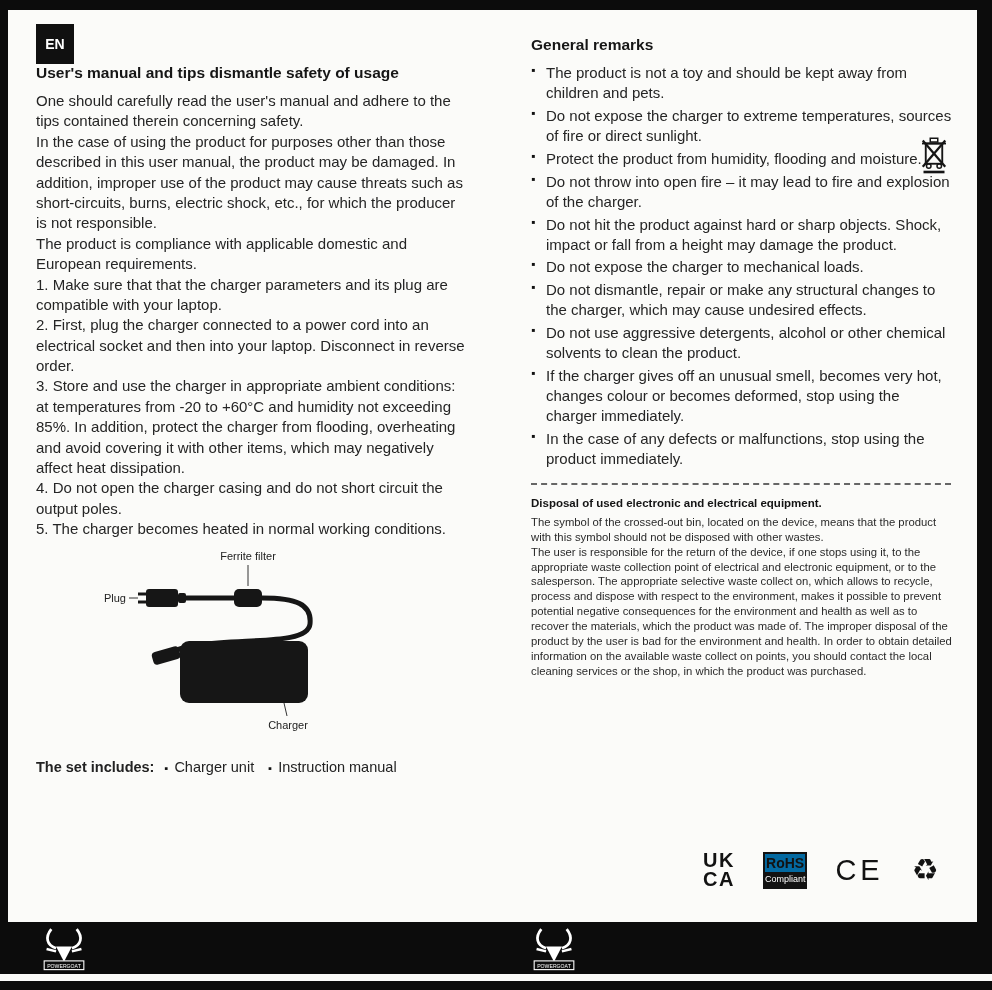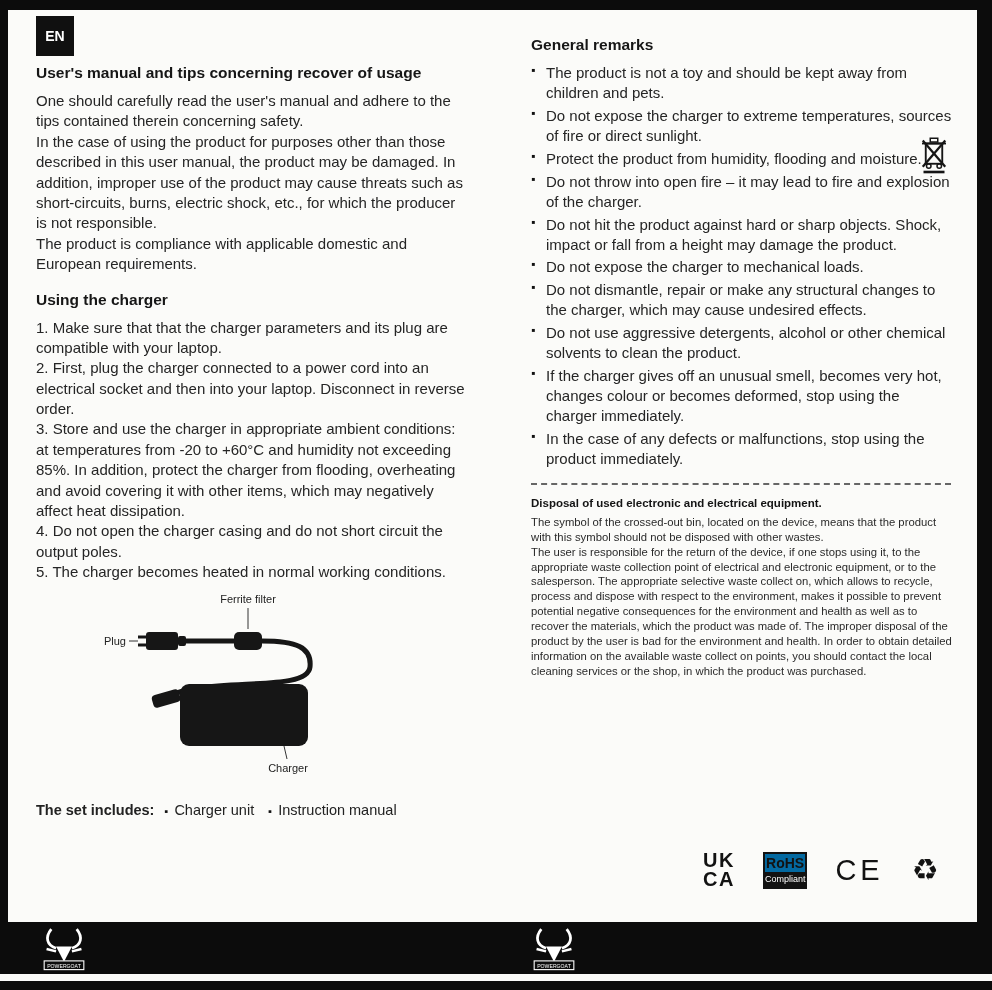--- a/index.html
+++ b/index.html
@@ -7,21 +7,21 @@
   body { font-family:"Liberation Sans", sans-serif; background:#dedede; }
   .page { position:relative; width:992px; height:990px; background:#fbfbf9; overflow:hidden; color:#1e1e1e; }
 
   
   .bar-top    { position:absolute; top:0; left:0; width:100%; height:10px; background:#0c0c0c; }
   .bar-left   { position:absolute; top:0; left:0; width:8px; height:922px; background:#0c0c0c; }
   .bar-right  { position:absolute; top:0; right:0; width:15px; height:922px; background:#0c0c0c; }
   .footer-band{ position:absolute; left:0; top:922px; width:100%; height:52px; background:#0c0c0c; }
   .footer-rule{ position:absolute; left:0; top:981px; width:100%; height:9px; background:#0c0c0c; }
 
-  .lang-badge { position:absolute; left:36px; top:16px; width:38px; height:40px; background:#101010;
+  .lang-badge { position:absolute; left:36px; top:24px; width:38px; height:40px; background:#101010;
                 color:#fff; font-weight:bold; font-size:14px; display:flex; align-items:center; justify-content:center; }
 
   
   .col-left  { position:absolute; left:36px;  top:64px; width:434px; }
   .col-right { position:absolute; left:531px; top:36px; width:422px; }
 
   h2.sec { font-size:15.5px; font-weight:bold; color:#161616; margin:0 0 9px 0; }
   .col-left h2.sec { margin-top:16px; }
   .col-left h2.sec:first-child { margin-top:0; }
   p.body { font-size:15px; line-height:1.36; color:#252525; white-space:pre-line; }
@@ -81,26 +81,25 @@
     <line x1="4" y1="13" x2="36" y2="13" stroke="#151515" stroke-width="2.5"></line>
     <rect x="15" y="6" width="10" height="5" fill="none" stroke="#151515" stroke-width="2"></rect>
     <circle cx="13" cy="43" r="3" fill="none" stroke="#151515" stroke-width="2"></circle>
     <circle cx="27" cy="43" r="3" fill="none" stroke="#151515" stroke-width="2"></circle>
     <line x1="5" y1="9" x2="35" y2="44" stroke="#151515" stroke-width="3"></line>
     <line x1="35" y1="9" x2="5" y2="44" stroke="#151515" stroke-width="3"></line>
     <line x1="6" y1="51" x2="34" y2="51" stroke="#151515" stroke-width="3.5"></line>
   </svg>
 
   <section class="col-left">
-    <h2 class="sec">User's manual and tips concerning recover of usage</h2>
+    <h2 class="sec">User's manual and tips dismantle safety of usage</h2>
     <p class="body">One should carefully read the user's manual and adhere to the tips contained therein concerning safety.
 In the case of using the product for purposes other than those described in this user manual, the product may be damaged. In addition, improper use of the product may cause threats such as short-circuits, burns, electric shock, etc., for which the producer is not responsible.
 The product is compliance with applicable domestic and European requirements.</p>
 
-    <h2 class="sec">Using the charger</h2>
     <ul class="plainlist">
       <li>1. Make sure that that the charger parameters and its plug are compatible with your laptop.</li>
       <li>2. First, plug the charger connected to a power cord into an electrical socket and then into your laptop. Disconnect in reverse order.</li>
       <li>3. Store and use the charger in appropriate ambient conditions: at temperatures from -20 to +60°C and humidity not exceeding 85%. In addition, protect the charger from flooding, overheating and avoid covering it with other items, which may negatively affect heat dissipation.</li>
       <li>4. Do not open the charger casing and do not short circuit the output poles.</li>
       <li>5. The charger becomes heated in normal working conditions.</li>
     </ul>
 
 
     <div class="diagram">

